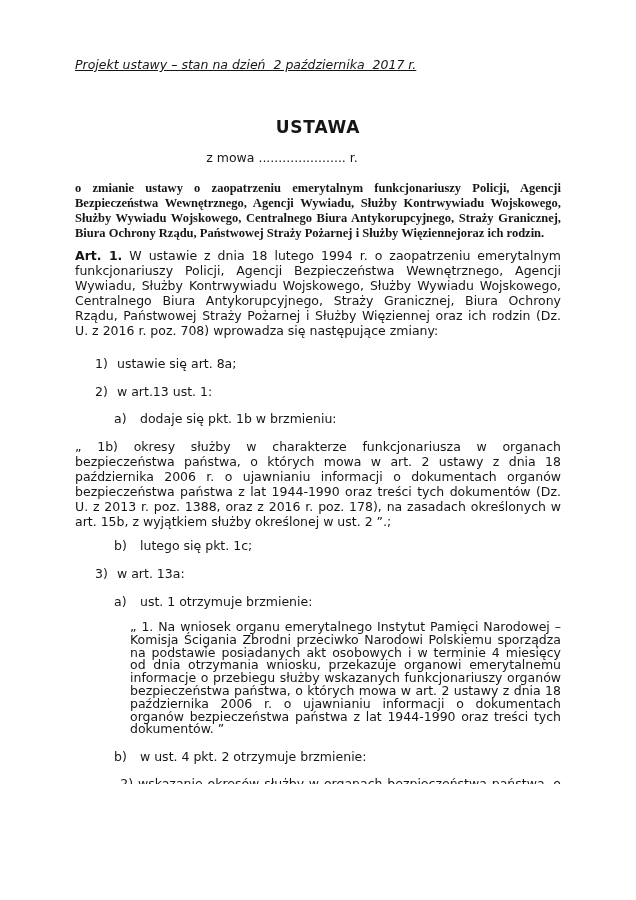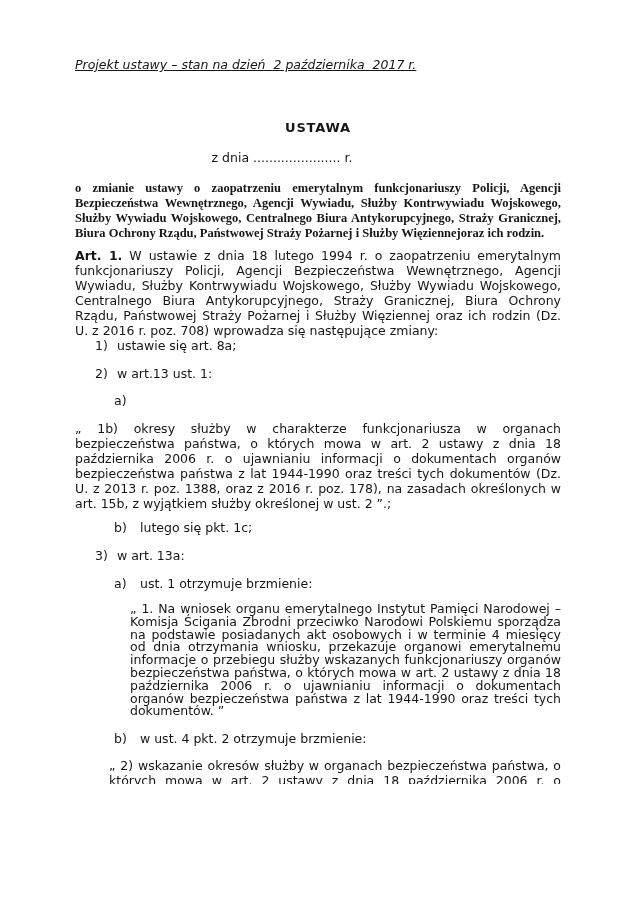--- a/index.html
+++ b/index.html
@@ -17,38 +17,38 @@
     line-height:15px;
   }
   .header-note{
     margin:0 0 47px 0;
     font-style:italic;
     text-decoration:underline;
     white-space:pre-wrap;
   }
   .title{
     margin:0 0 14px 0;
-    font-size:13px;
+    font-size:17px;
     line-height:17px;
     font-weight:bold;
     text-align:center;
     letter-spacing:0.8px;
   }
   .date-line{
     margin:0 72px 16px 0;
     text-align:center;
   }
   .subject{
     margin:0 0 7px 0;
     font-weight:bold;
     text-align:justify;
     font-family:Liberation Serif, serif;
   }
   .art1{
-    margin:0 0 0 0;
+    margin:0 0 18px 0;
     text-align:justify;
   }
   .b{font-weight:bold;}
   .l1{display:flex;padding-left:20px;}
   .l1 .marker{flex:0 0 22px;}
   .l2{display:flex;padding-left:39px;}
   .l2 .marker{flex:0 0 26px;}
   .quote{text-align:justify;}
   .mb12{margin-bottom:12.5px;}
   .mb13{margin-bottom:13px;}
@@ -62,38 +62,39 @@
 </head>
 <body>
 
 <div class="page">
   <div class="content">
 
     <p class="header-note">Projekt ustawy – stan na dzień  2 października  2017 r.</p>
 
     <h1 class="title">USTAWA</h1>
 
-    <p class="date-line">z dnia ...................... r.</p>
+    <p class="date-line">z mowa ...................... r.</p>
 
     <p class="subject">o zmianie ustawy o zaopatrzeniu emerytalnym funkcjonariuszy Policji, Agencji Bezpieczeństwa Wewnętrznego, Agencji Wywiadu, Służby Kontrwywiadu Wojskowego, Służby Wywiadu Wojskowego, Centralnego Biura Antykorupcyjnego, Straży Granicznej, Biura Ochrony Rządu, Państwowej Straży Pożarnej i Służby Więziennejoraz ich rodzin.</p>
 
     <p class="art1"><span class="b">Art. 1.</span><span> W ustawie z dnia 18 lutego 1994 r. o zaopatrzeniu emerytalnym funkcjonariuszy Policji, Agencji Bezpieczeństwa Wewnętrznego, Agencji Wywiadu, Służby Kontrwywiadu Wojskowego, Służby Wywiadu Wojskowego, Centralnego Biura Antykorupcyjnego, Straży Granicznej, Biura Ochrony Rządu, Państwowej Straży Pożarnej i Służby Więziennej oraz ich rodzin (Dz. U. z 2016 r. poz. 708) wprowadza się następujące zmiany:</span></p>
 
     <div class="l1 mb12">
       <span class="marker">1)</span>
       <span>ustawie się art. 8a;</span>
     </div>
 
     <div class="l1 mb12">
       <span class="marker">2)</span>
       <span>w art.13 ust. 1:</span>
     </div>
 
     <div class="l2 mb7">
       <span class="marker">a)</span>
+      <span>dodaje się pkt. 1b w brzmieniu:</span>
     </div>
 
     <p class="quote q-2a">„ 1b) okresy służby w charakterze funkcjonariusza w organach bezpieczeństwa państwa, o których mowa w art. 2 ustawy z dnia 18 października 2006 r. o ujawnianiu informacji o dokumentach organów bezpieczeństwa państwa z lat 1944-1990 oraz treści tych dokumentów (Dz. U. z 2013 r. poz. 1388, oraz z 2016 r. poz. 178), na zasadach określonych w art. 15b, z wyjątkiem służby określonej w ust. 2 ”.;</p>
 
     <div class="l2 mb13">
       <span class="marker">b)</span>
       <span>lutego się pkt. 1c;</span>
     </div>
 
     <div class="l1 mb13">

